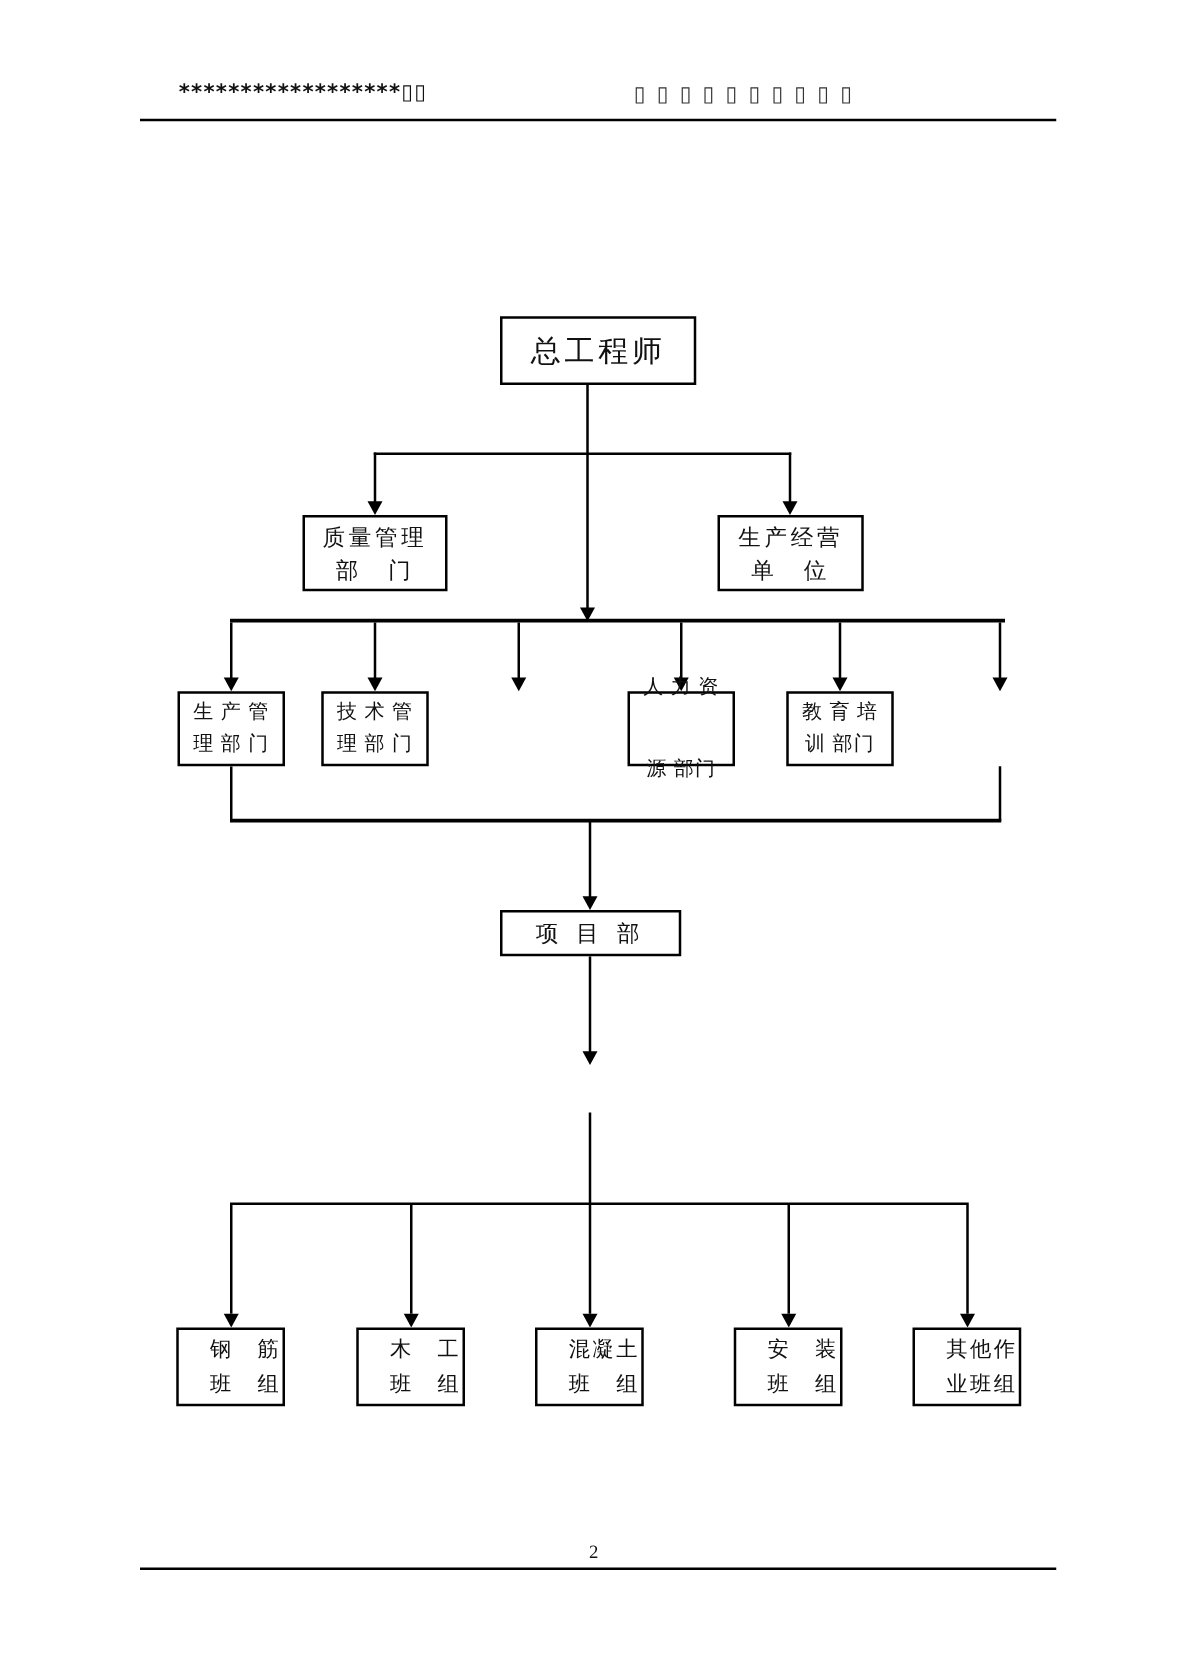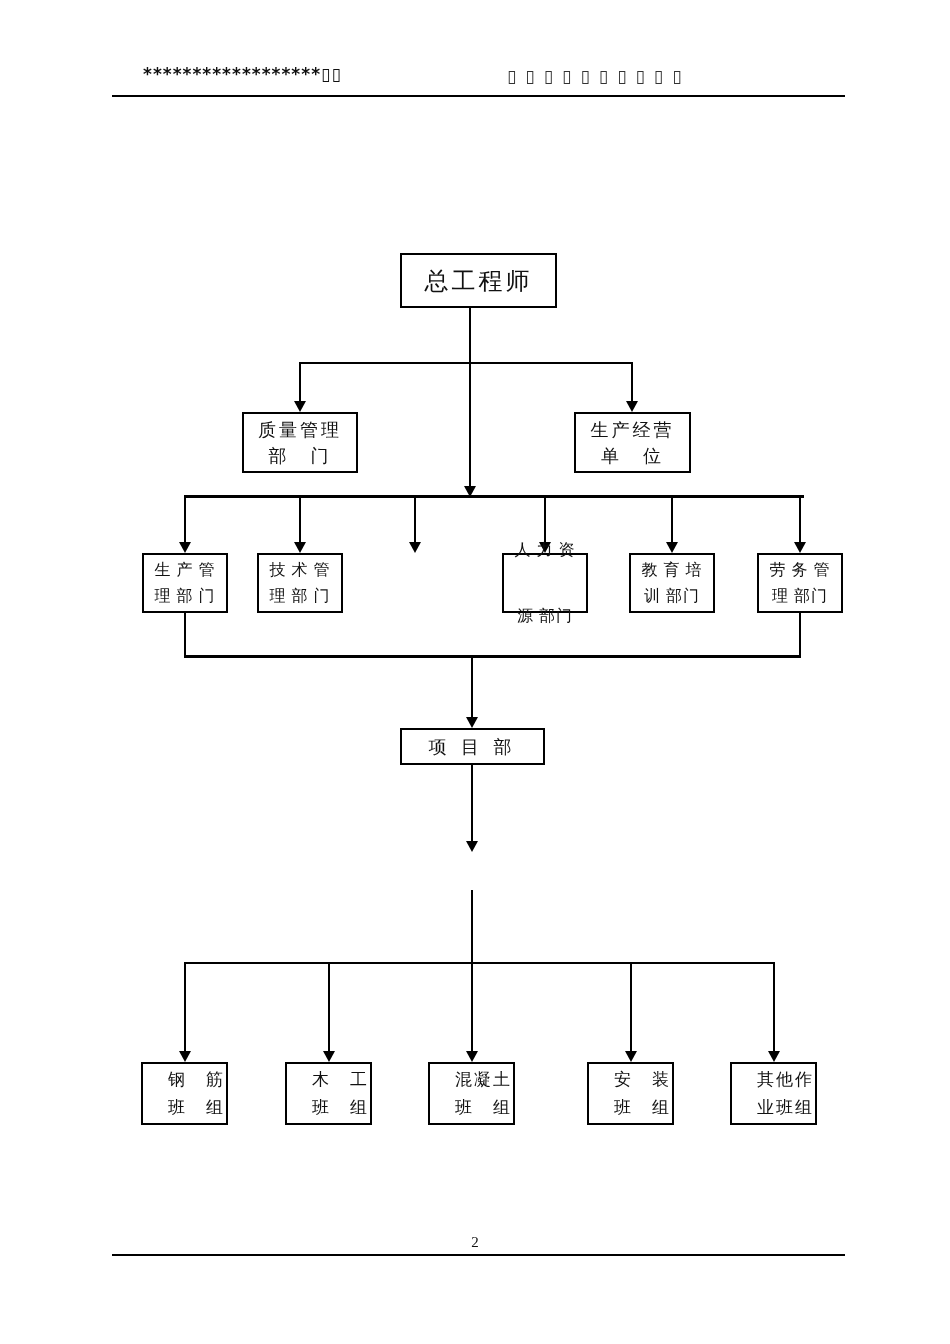--- a/index.html
+++ b/index.html
@@ -140,24 +140,20 @@
     <span class="line">理 部 门</span>
   </div>
   <div class="node dept" id="dept-4">
     <span class="line">人 力 资</span>
     <span class="line">源 部门</span>
   </div>
   <div class="node dept" id="dept-5">
     <span class="line">教 育 培</span>
     <span class="line">训 部门</span>
   </div>
-  <div class="node dept" id="dept-6">
-    <span class="line">劳 务 管</span>
-    <span class="line">理 部门</span>
-  </div>
 
   <div class="node" id="box-project">
     <span class="line">项 目 部</span>
   </div>
 
   <div class="node crew" id="crew-1">
     <span class="line">钢　筋</span>
     <span class="line">班　组</span>
   </div>
   <div class="node crew" id="crew-2">

